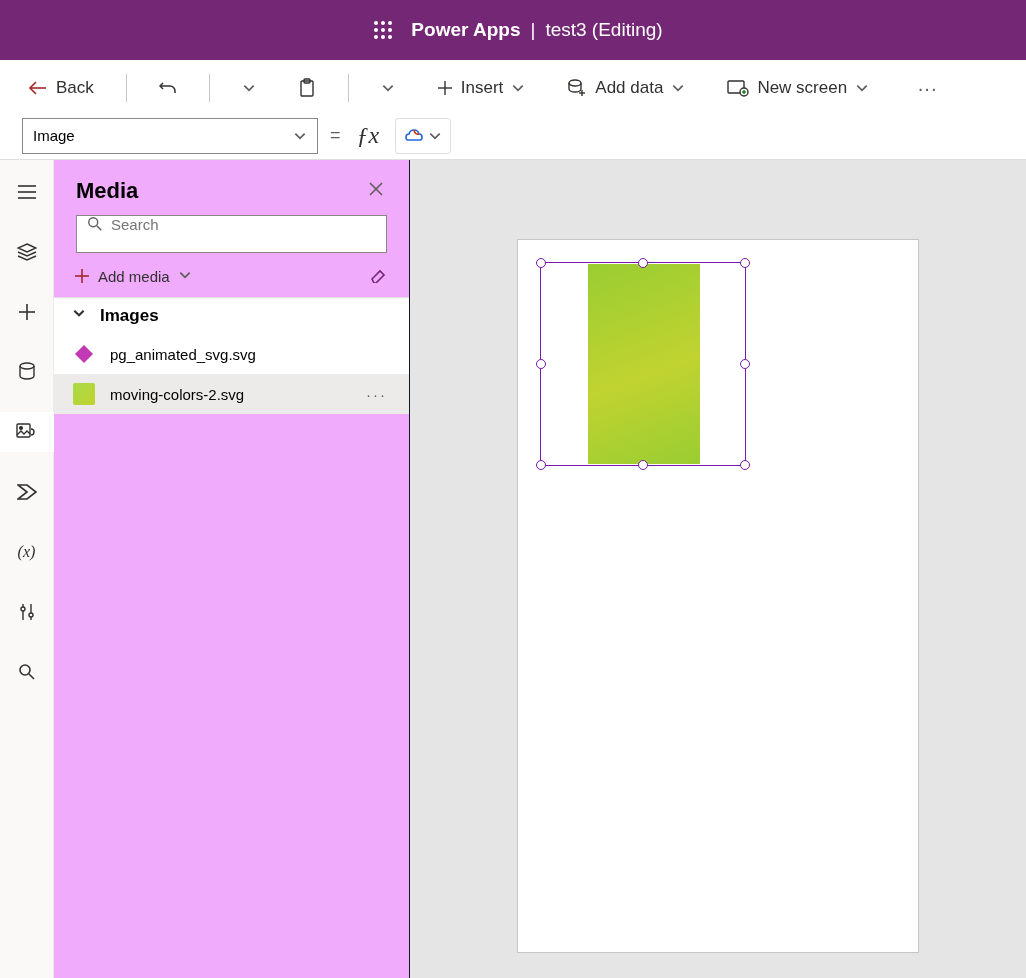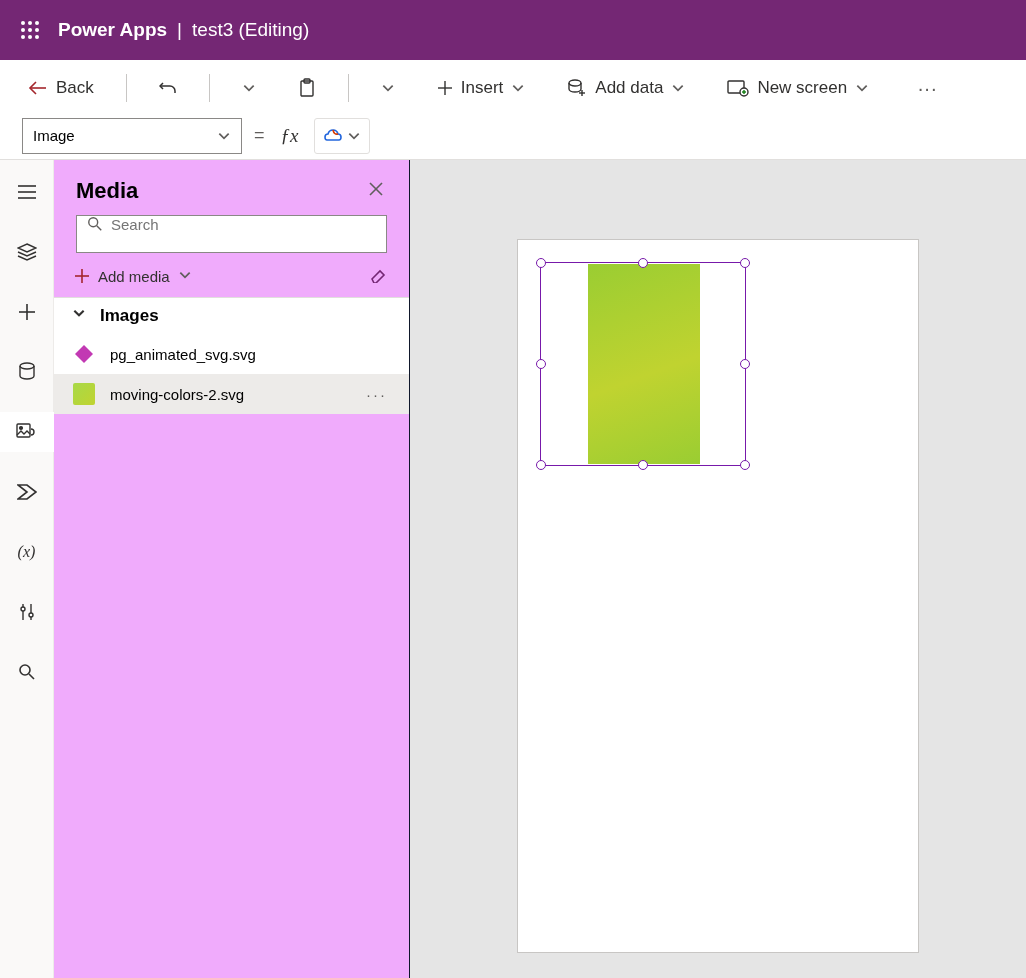--- a/index.html
+++ b/index.html
@@ -7,20 +7,21 @@
 
   
   .topbar {
     height: 60px;
     background: #742774;
     color: #fff;
     display: flex;
     align-items: center;
     padding: 0 10px;
     font-size: 19px;
+    justify-content: center;
   }
   .waffle { width: 40px; height: 40px; display: flex; align-items: center; justify-content: center; margin-right: 8px; cursor: pointer; }
   .title-wrap { display: flex; align-items: baseline; gap: 10px; }
   .app-name { font-weight: 600; }
   .divider { font-weight: 300; }
   .file-name { font-weight: 400; }
 
   
   .cmdbar {
     height: 56px;
@@ -42,33 +43,33 @@
     height: 44px;
     background: #fff;
     display: flex;
     align-items: center;
     padding: 0 22px 4px 22px;
     gap: 12px;
     border-bottom: 1px solid #e1dfdd;
     font-size: 16px;
   }
   .prop-dd {
-    width: 220px;
+    width: 296px;
     height: 36px;
     border: 1px solid #8a8886;
     display: flex;
     align-items: center;
     justify-content: space-between;
     padding: 0 10px;
     font-size: 15px;
     background:#fff;
     cursor:pointer;
   }
   .eq  { font-size: 18px; color:#605e5c;}
-  .fx  { font-style: italic; font-family: "Times New Roman", serif; font-size: 19px; color:#323130; padding:0 4px;}
+  .fx  { font-style: italic; font-family: "Times New Roman", serif; font-size: 24px; color:#323130; padding:0 4px;}
   .copilot-dd {
     width: 56px; height: 36px; border:1px solid #e1dfdd; border-radius:3px;
     display:flex; align-items:center; justify-content:center; gap:4px; cursor:pointer;
   }
   .formula-input {
     flex: 1;
     height: 36px;
     border: 1px solid #e1dfdd;
     border-left:none;
     font-family: "Consolas","Courier New",monospace;

